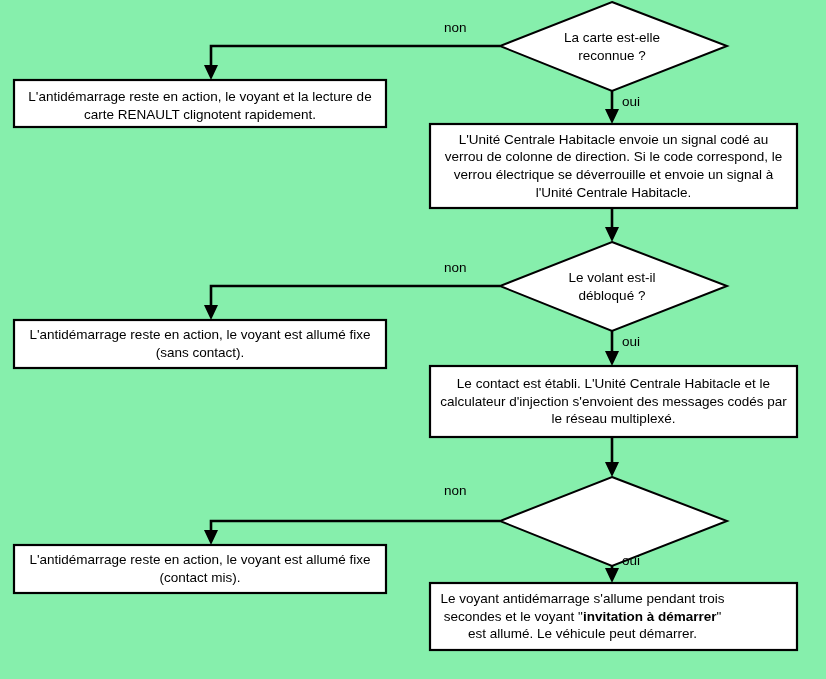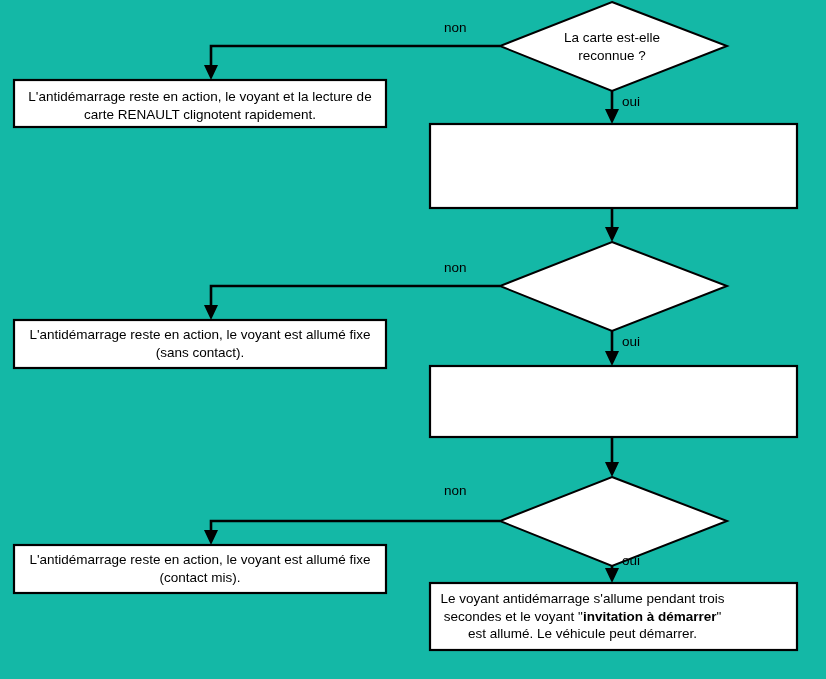--- a/index.html
+++ b/index.html
@@ -9,21 +9,21 @@
     background: #ffffff;
   }
   body {
     font-family: "Liberation Sans", sans-serif;
     color: #000000;
   }
   #flow-root {
     position: relative;
     width: 826px;
     height: 679px;
-    background: #14b8a6;
+    background: #86efac;
     overflow: hidden;
   }
   svg#flow-svg {
     position: absolute;
     left: 0;
     top: 0;
     width: 826px;
     height: 679px;
     display: block;
   }
@@ -134,27 +134,35 @@
       <span>La carte est-elle</span><br>
       <span>reconnue ?</span>
     </span>
   </div>
 
   <div class="edge-label" style="left:444px; top:20px;">non</div>
   <div class="edge-label" style="left:622px; top:94px;">oui</div>
 
   <div class="node-text" style="left:16px; top:84px; width:368px; height:43px;">L'antidémarrage reste en action, le voyant et la lecture de carte RENAULT clignotent rapidement.</div>
 
+  <div class="node-text" style="left:432px; top:126px; width:363px; height:80px;">L'Unité Centrale Habitacle envoie un signal codé au verrou de colonne de direction. Si le code correspond, le verrou électrique se déverrouille et envoie un signal à l'Unité Centrale Habitacle.</div>
 
+  <div class="node-text" style="left:512px; top:254px; width:200px; height:66px;">
+    <span class="inner">
+      <span>Le volant est-il</span><br>
+      <span>débloqué ?</span>
+    </span>
+  </div>
 
   <div class="edge-label" style="left:444px; top:260px;">non</div>
   <div class="edge-label" style="left:622px; top:334px;">oui</div>
 
   <div class="node-text" style="left:16px; top:322px; width:368px; height:44px;">L'antidémarrage reste en action, le voyant est allumé fixe (sans contact).</div>
 
+  <div class="node-text" style="left:432px; top:368px; width:363px; height:67px;">Le contact est établi. L'Unité Centrale Habitacle et le calculateur d'injection s'envoient des messages codés par le réseau multiplexé.</div>
 
 
   <div class="edge-label" style="left:444px; top:483px;">non</div>
   <div class="edge-label" style="left:622px; top:553px;">oui</div>
 
   <div class="node-text" style="left:16px; top:547px; width:368px; height:44px;">L'antidémarrage reste en action, le voyant est allumé fixe (contact mis).</div>
 
   <div class="node-text" style="left:432px; top:585px; width:301px; height:63px;">
     <span class="inner">
       <span>Le voyant antidémarrage s'allume pendant trois secondes et le voyant "</span><span class="bold-phrase">invitation à démarrer</span><span>" est allumé. Le véhicule peut démarrer.</span>

